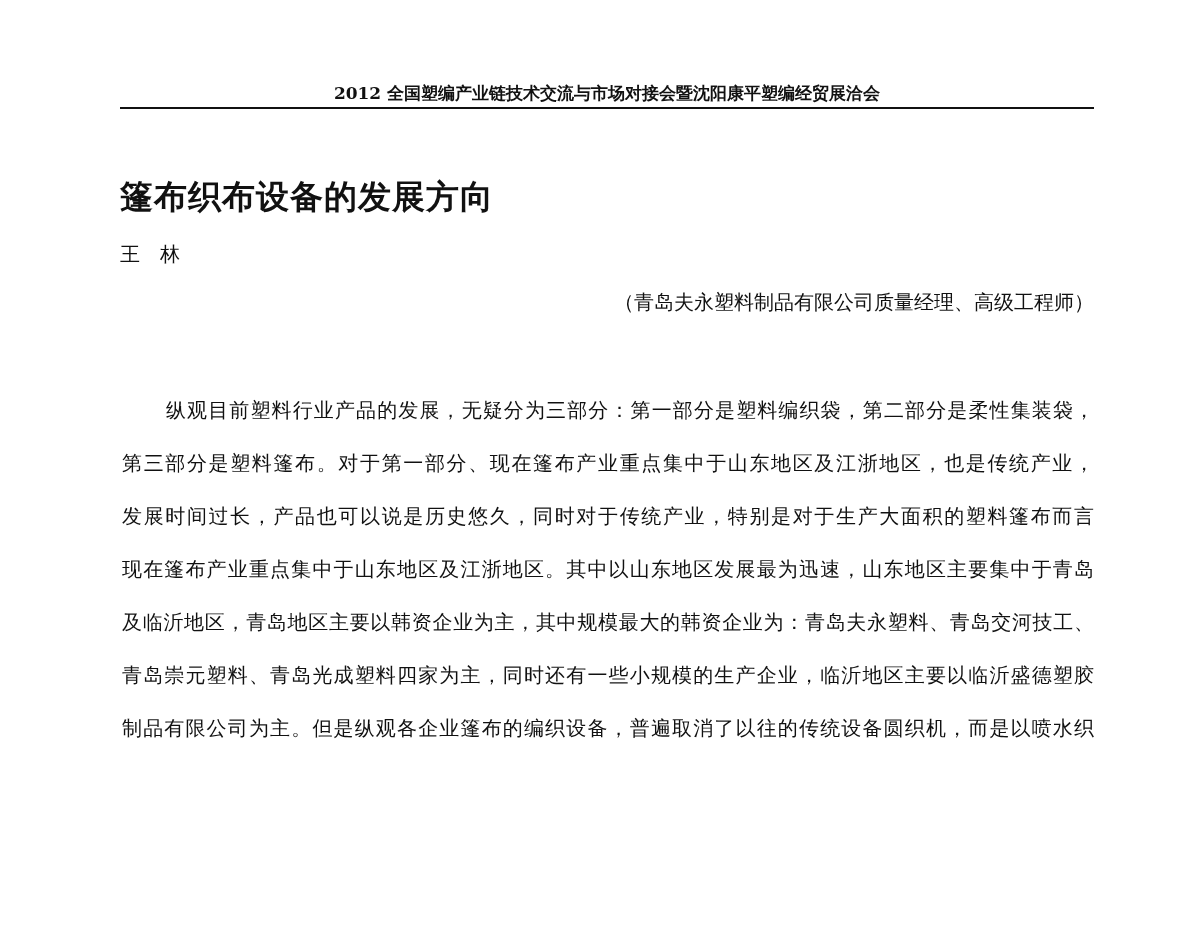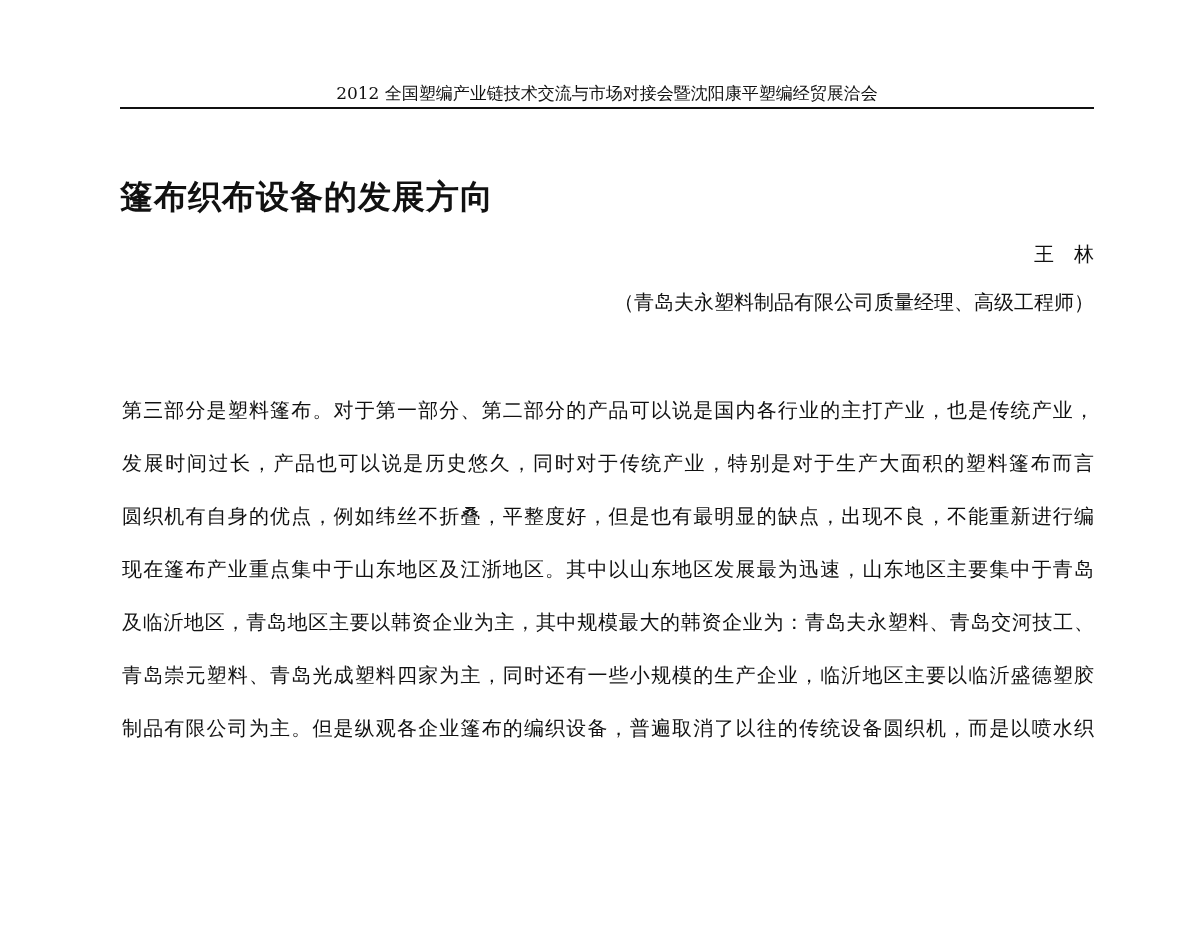--- a/index.html
+++ b/index.html
@@ -15,21 +15,21 @@
       font-family: "DejaVu Serif", "Liberation Serif", serif;
       color: #111111;
     }
     .running-header {
       position: absolute;
       left: 120px;
       width: 974px;
       top: 82px;
       text-align: center;
       font-size: 17px;
-      font-weight: normal;
+      font-weight: bold;
       letter-spacing: 0px;
       white-space: nowrap;
     }
     .header-rule {
       position: absolute;
       left: 120px;
       width: 974px;
       top: 107px;
       height: 0;
       border-top: 2.5px solid #111;
@@ -43,21 +43,21 @@
       font-size: 33px;
       font-weight: bold;
       white-space: nowrap;
       letter-spacing: 1px;
     }
     .author {
       position: absolute;
       left: 120px;
       width: 974px;
       top: 241px;
-      text-align: right;
+      text-align: left;
       font-size: 20px;
       white-space: pre;
     }
     .affiliation {
       position: absolute;
       left: 120px;
       width: 974px;
       top: 289px;
       text-align: right;
       font-size: 20px;
@@ -86,20 +86,20 @@
 <body>
 
 <div class="running-header">2012 全国塑编产业链技术交流与市场对接会暨沈阳康平塑编经贸展洽会</div>
 <div class="header-rule"></div>
 
 <div class="title">篷布织布设备的发展方向</div>
 <div class="author">王　林</div>
 <div class="affiliation">（青岛夫永塑料制品有限公司质量经理、高级工程师）</div>
 
 <div class="body-text">
-  <div class="line">第三部分是塑料篷布。对于第一部分、第二部分的产品可以说是国内各行业的主打产业，也是传统产业，</div>
+  <div class="line indent">纵观目前塑料行业产品的发展，无疑分为三部分：第一部分是塑料编织袋，第二部分是柔性集装袋，</div>
+  <div class="line">第三部分是塑料篷布。对于第一部分、现在篷布产业重点集中于山东地区及江浙地区，也是传统产业，</div>
   <div class="line">发展时间过长，产品也可以说是历史悠久，同时对于传统产业，特别是对于生产大面积的塑料篷布而言</div>
-  <div class="line">圆织机有自身的优点，例如纬丝不折叠，平整度好，但是也有最明显的缺点，出现不良，不能重新进行编</div>
   <div class="line">现在篷布产业重点集中于山东地区及江浙地区。其中以山东地区发展最为迅速，山东地区主要集中于青岛</div>
   <div class="line">及临沂地区，青岛地区主要以韩资企业为主，其中规模最大的韩资企业为：青岛夫永塑料、青岛交河技工、</div>
   <div class="line">青岛崇元塑料、青岛光成塑料四家为主，同时还有一些小规模的生产企业，临沂地区主要以临沂盛德塑胶</div>
   <div class="line">制品有限公司为主。但是纵观各企业篷布的编织设备，普遍取消了以往的传统设备圆织机，而是以喷水织</div>
 </div>
 
 </body></html>

